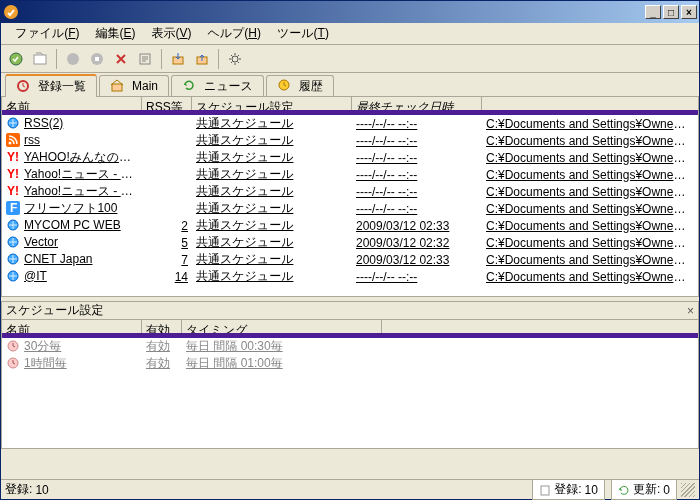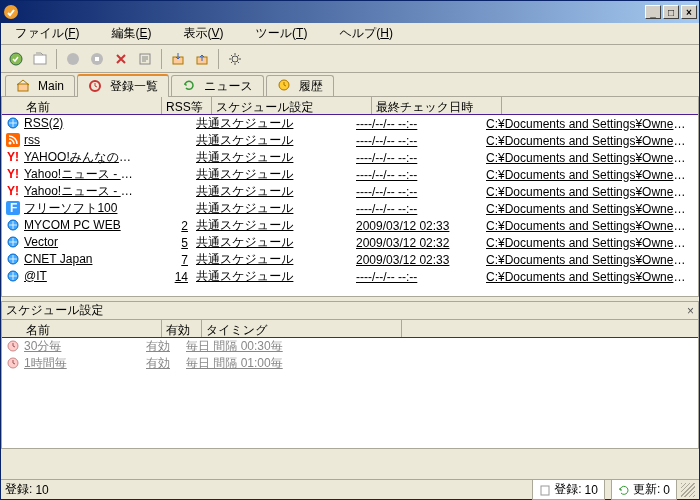--- a/index.html
+++ b/index.html
@@ -1,32 +1,32 @@
 <!DOCTYPE html>
 <html><head>
 <meta charset="utf-8">
 <style>
 * { margin: 0; padding: 0; box-sizing: border-box; font-family: "MS UI Gothic", "MS Gothic", sans-serif; font-size: 12px; }
 body { background: #ece9d8; width: 700px; height: 500px; overflow: hidden; border: 1px solid #0a246a; }
 .titlebar { background: linear-gradient(to right, #0a246a, #a6caf0); height: 22px; display: flex; align-items: center; padding: 0 2px; color: white; font-weight: bold; }
 .titlebar .icon { width: 16px; height: 16px; margin-right: 4px; }
 .titlebar .spacer { flex: 1; }
 .titlebar .winbtn { width: 16px; height: 14px; background: #d4d0c8; border: 1px solid #fff; border-right-color: #404040; border-bottom-color: #404040; margin-left: 2px; font-size: 10px; display: flex; align-items: center; justify-content: center; color: black; cursor: default; }
-.menubar { background: #ece9d8; height: 22px; display: flex; align-items: center; padding: 0 6px; border-bottom: 1px solid #aca899; gap: 16px; }
+.menubar { background: #ece9d8; height: 22px; display: flex; align-items: center; padding: 0 6px; border-bottom: 1px solid #aca899; }
 .menubar .item { padding: 2px 8px; cursor: default; }
 .menubar .item u { text-decoration: underline; }
 .toolbar { height: 28px; display: flex; align-items: center; padding: 0 4px; border-bottom: 1px solid #aca899; gap: 2px; }
 .tbtn { width: 22px; height: 22px; display: flex; align-items: center; justify-content: center; border: 1px solid transparent; }
 .tsep { width: 1px; height: 20px; background: #aca899; margin: 0 3px; }
 .tabs { height: 24px; display: flex; align-items: flex-end; border-bottom: 1px solid #aca899; padding-left: 4px; }
 .tab { height: 21px; padding: 0 10px; display: flex; align-items: center; gap: 4px; background: #ece9d8; border: 1px solid #aca899; border-bottom: none; border-radius: 3px 3px 0 0; margin-right: 2px; position: relative; }
 .tab.active { background: #fff; border-top: 2px solid #e68b2c; height: 23px; top: 1px; z-index: 1; }
 .tab.activebg { background: #ece9d8; }
 .listview { background: #fff; border: 1px solid #aca899; border-top: none; height: 200px; overflow: hidden; }
-.lvhead { display: flex; background: #ece9d8; border-bottom: 1px solid #4c1d95; height: 18px; padding-left: 20px; }
+.lvhead { display: flex; background: #ece9d8; border-bottom: 5px solid #4c1d95; height: 18px; }
 .lvhead .col { border-right: 1px solid #aca899; padding: 2px 4px; overflow: hidden; white-space: nowrap; }
 .lvbody { overflow-y: auto; height: calc(100% - 18px); }
 .row { display: flex; height: 17px; align-items: center; }
 .cell { padding: 1px 4px; overflow: hidden; white-space: nowrap; text-overflow: ellipsis; text-decoration: underline; }
 .cell.rss { text-align: right; }
 .ico16 { width: 16px; height: 16px; display: inline-block; vertical-align: middle; margin-right: 2px; }
 .panel { margin-top: 4px; }
 .panelhead { background: #ece9d8; border: 1px solid #aca899; border-bottom: none; height: 18px; display: flex; align-items: center; padding: 0 4px; justify-content: space-between; }
 .panelhead .closex { cursor: default; font-family: sans-serif; color: #555; }
 .schedlist { background: #fff; border: 1px solid #aca899; height: 130px; }
@@ -49,22 +49,22 @@
   <span class="spacer"></span>
   <span class="winbtn">_</span>
   <span class="winbtn">□</span>
   <span class="winbtn">×</span>
 </div>
 
 <div class="menubar" id="menubar">
     <div class="item">ファイル(<u>F</u>)</div>
     <div class="item">編集(<u>E</u>)</div>
     <div class="item">表示(<u>V</u>)</div>
+    <div class="item">ヘルプ(<u>H</u>)</div>
     <div class="item">ツール(<u>T</u>)</div>
-    <div class="item">ヘルプ(<u>H</u>)</div>
   </div>
 
 <div class="toolbar">
   <div class="tbtn">
       <svg width="16" height="16">
         <circle cx="8" cy="8" r="6" fill="#8b5" stroke="#364"></circle>
         <path d="M5 8 l2 2 l3 -4" stroke="#fff" fill="none" stroke-width="1.5"></path>
       </svg>
     </div>
   <div class="tbtn">
@@ -112,38 +112,38 @@
   <div class="tsep"></div>
   <div class="tbtn">
       <svg width="16" height="16">
         <circle cx="8" cy="8" r="3" fill="none" stroke="#555"></circle>
         <path d="M8 2 v2 M8 12 v2 M2 8 h2 M12 8 h2 M4 4 l1.4 1.4 M12 12 l-1.4 -1.4 M4 12 l1.4 -1.4 M12 4 l-1.4 1.4" stroke="#555"></path>
       </svg>
     </div>
 </div>
 
 <div class="tabs" id="tabs">
+    <div class="tab active activebg">
+      <span class="ico16">
+        <svg width="14" height="14">
+          <circle cx="7" cy="7" r="5" fill="none" stroke="#c33" stroke-width="2"></circle>
+          <path d="M7 4 v3 l2 1" stroke="#c33" fill="none"></path>
+        </svg>
+      </span>
+      <span>登録一覧</span>
+    </div>
     <div class="tab">
       <span class="ico16">
         <svg width="14" height="14">
           <rect x="2" y="6" width="10" height="7" fill="#fc9" stroke="#a70"></rect>
           <path d="M1 7 L7 2 L13 7" fill="none" stroke="#a70"></path>
         </svg>
       </span>
       <span>Main</span>
     </div>
-    <div class="tab active activebg">
-      <span class="ico16">
-        <svg width="14" height="14">
-          <circle cx="7" cy="7" r="5" fill="none" stroke="#c33" stroke-width="2"></circle>
-          <path d="M7 4 v3 l2 1" stroke="#c33" fill="none"></path>
-        </svg>
-      </span>
-      <span>登録一覧</span>
-    </div>
     <div class="tab">
       <span class="ico16">
         <svg width="14" height="14">
           <path d="M3 7 a4 4 0 1 1 1 3" fill="none" stroke="#393" stroke-width="1.5"></path>
           <path d="M3 5 v2 h2" fill="none" stroke="#393"></path>
         </svg>
       </span>
       <span>ニュース</span>
     </div>
     <div class="tab">
@@ -155,21 +155,21 @@
       </span>
       <span>履歴</span>
     </div>
   </div>
 
 <div class="listview">
   <div class="lvhead" id="listhead">
       <div class="col" style="width: 140px;">名前</div>
       <div class="col" style="width: 50px;">RSS等</div>
       <div class="col" style="width: 160px;">スケジュール設定</div>
-      <div class="col" style="width: 130px;">最終チェック日時</div>
+      <div class="col" style="width: 130px; font-style: italic;">最終チェック日時</div>
     </div>
   <div class="lvbody" id="listbody">
       <div class="row">
         <div class="cell" style="width:140px"><span class="ico16"><svg width="14" height="14">
               <circle cx="7" cy="7" r="5" fill="#4af" stroke="#06c"></circle>
               <path d="M3 7 h8 M7 3 v8" stroke="#fff" stroke-width="0.8"></path>
             </svg></span>RSS(2)</div>
         <div class="cell rss" style="width:50px"></div>
         <div class="cell" style="width:160px">共通スケジュール</div>
         <div class="cell" style="width:130px">----/--/-- --:--</div>

